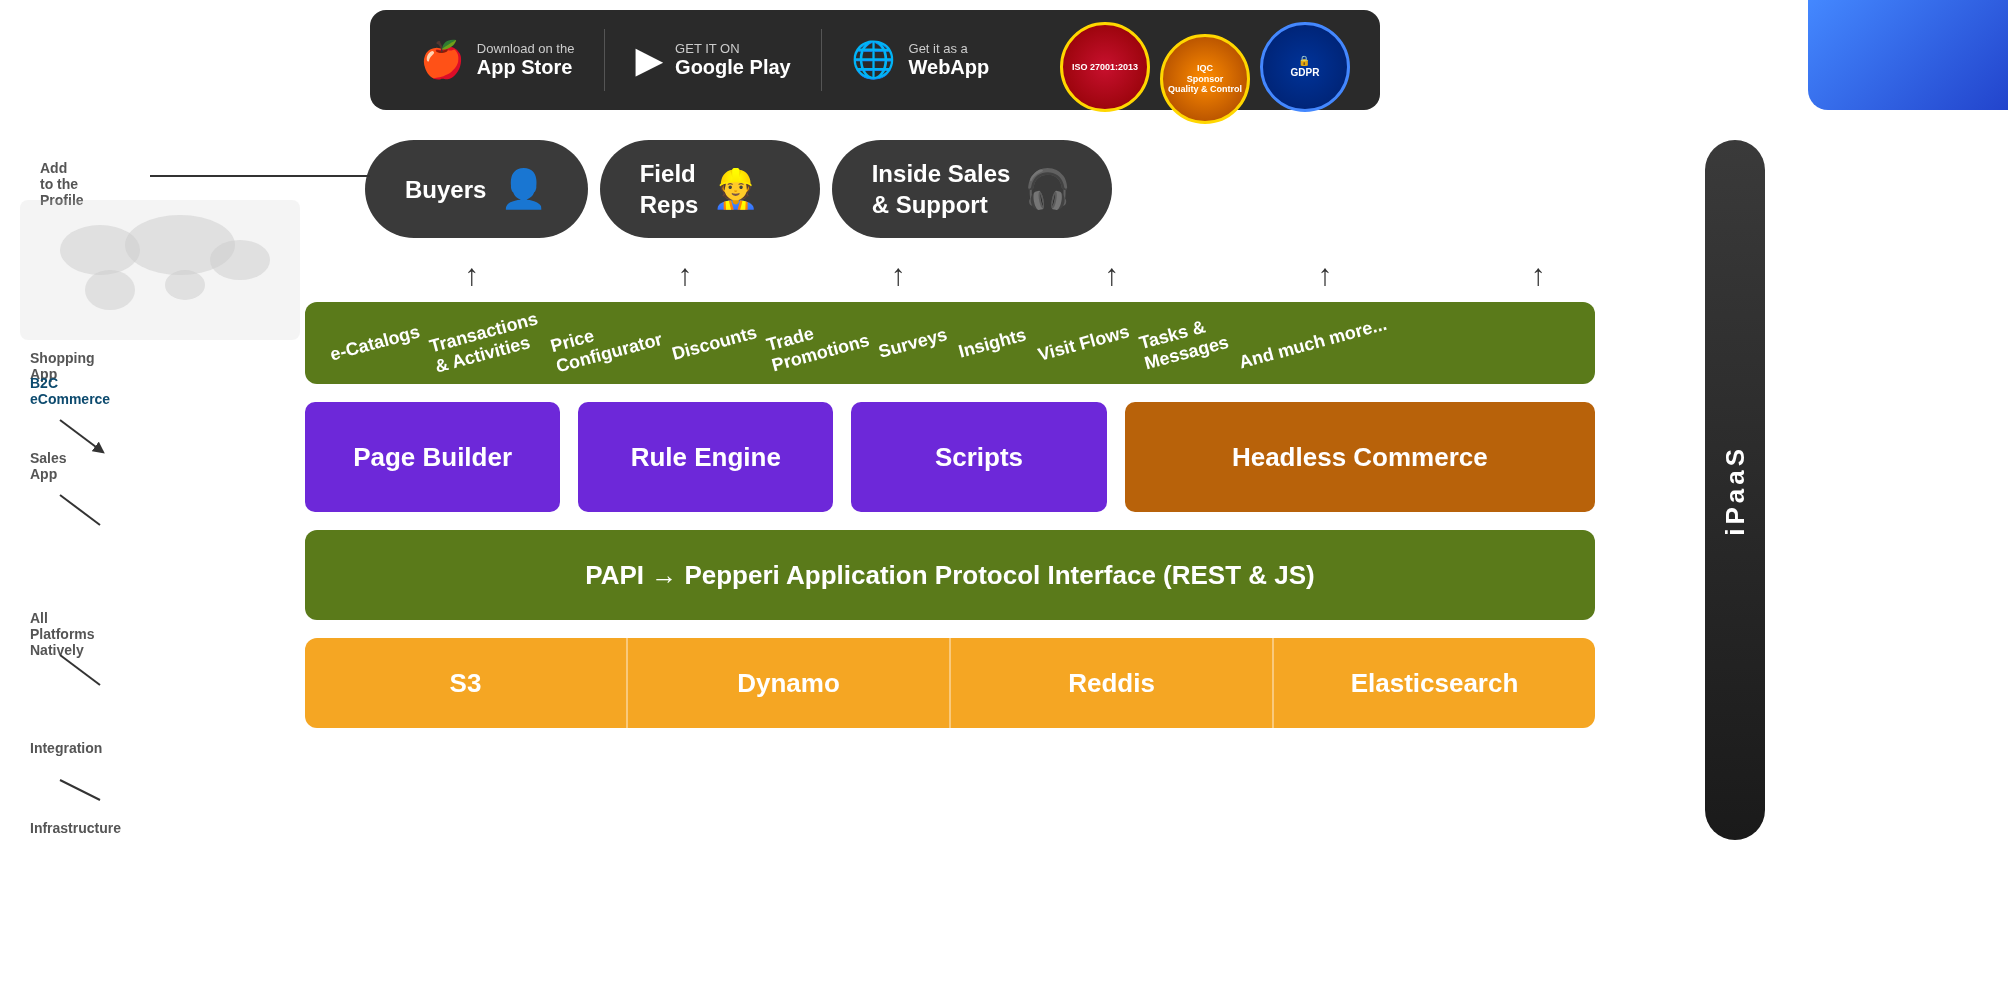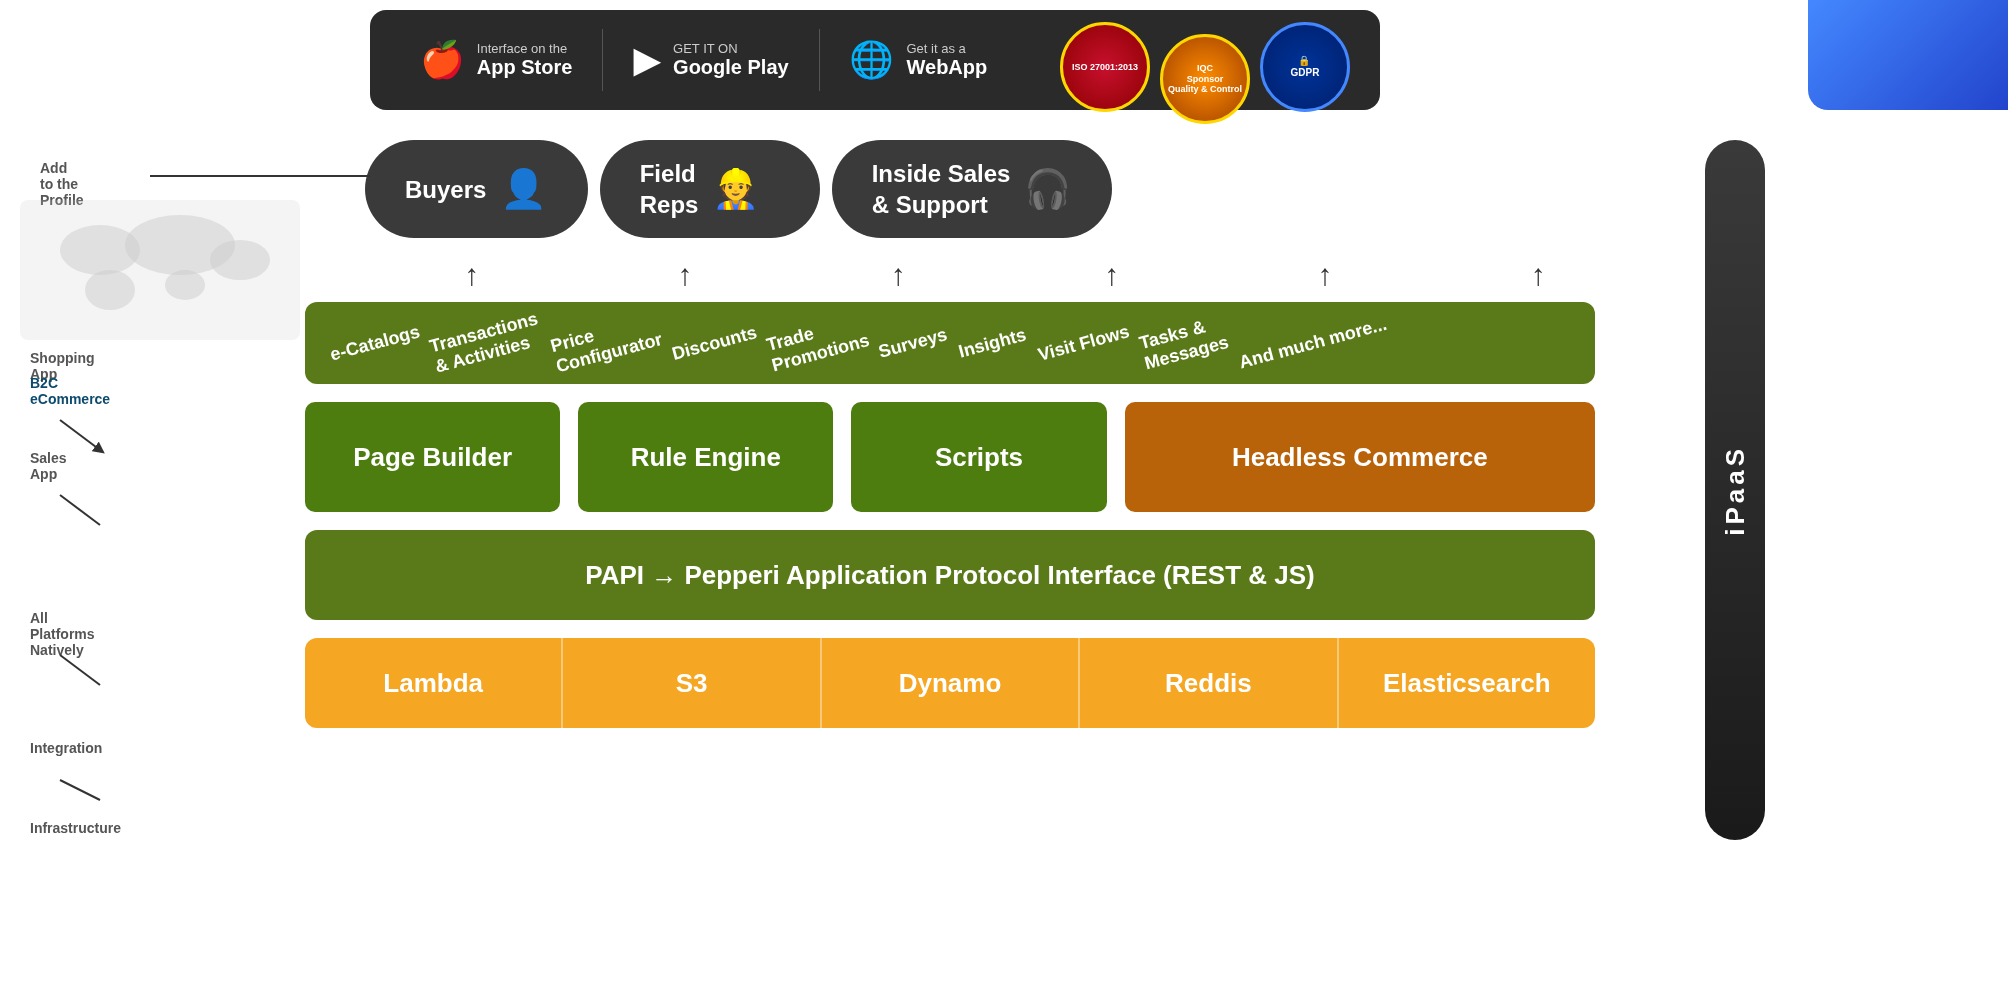--- a/index.html
+++ b/index.html
@@ -146,21 +146,21 @@
     }
 
     
     .middle-row {
       display: flex;
       gap: 18px;
       margin-bottom: 18px;
       width: 1290px;
     }
     .red-box {
-      background: #4d7c0f;
+      background: #6d28d9;
       border-radius: 10px;
       color: #fff;
       font-size: 26px;
       font-weight: bold;
       display: flex;
       align-items: center;
       justify-content: center;
       padding: 30px 20px;
       flex: 1;
       min-height: 110px;
@@ -251,21 +251,21 @@
       font-weight: 600;
     }
   </style>
 </head>
 <body>
 
 <div class="top-bar">
   <div class="store-btn">
     <div class="icon">🍎</div>
     <div class="text-block">
-      <span class="small-text">Interface on the</span>
+      <span class="small-text">Download on the</span>
       <span class="big-text">App Store</span>
     </div>
   </div>
   <div class="store-btn">
     <div class="icon">▶</div>
     <div class="text-block">
       <span class="small-text">GET IT ON</span>
       <span class="big-text">Google Play</span>
     </div>
   </div>
@@ -345,23 +345,20 @@
       <span>Headless Commerce</span>
     </div>
   </div>
 
   <div class="papi-row">
     <span class="papi-text">PAPI → Pepperi Application Protocol Interface (REST &amp; JS)</span>
   </div>
 
   <div class="lambda-row">
     <div class="lambda-item">
-      <span>Lambda</span>
-    </div>
-    <div class="lambda-item">
       <span>S3</span>
     </div>
     <div class="lambda-item">
       <span>Dynamo</span>
     </div>
     <div class="lambda-item">
       <span>Reddis</span>
     </div>
     <div class="lambda-item">
       <span>Elasticsearch</span>

